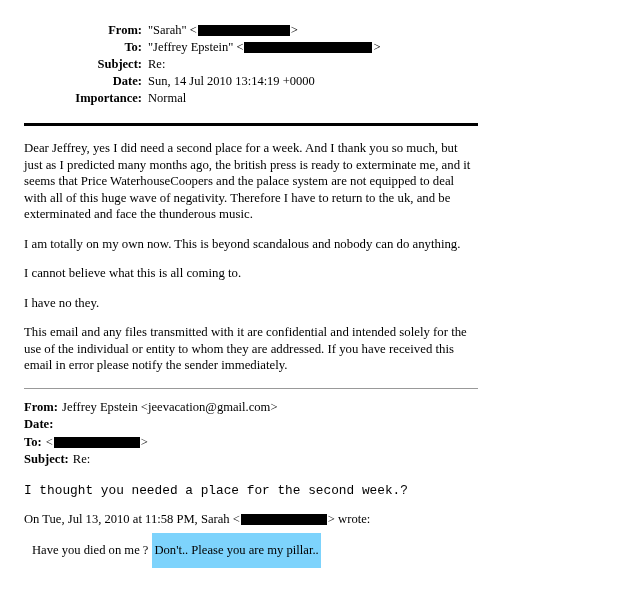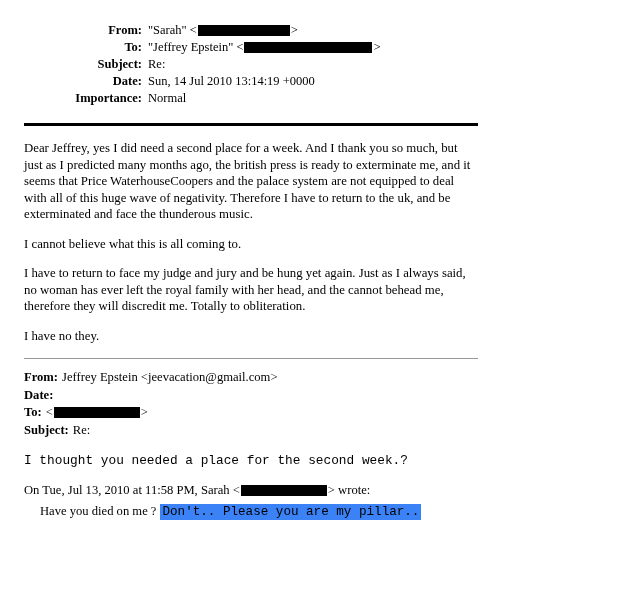--- a/index.html
+++ b/index.html
@@ -95,30 +95,29 @@
 
   .quote-line {
     margin-top: 12px;
     font-size: 12.6px;
     display: flex;
     align-items: center;
     white-space: nowrap;
   }
   .indent-box {
     margin-top: 6px;
-    margin-left: 16px;
+    margin-left: 8px;
     font-size: 12.6px;
     display: flex;
     align-items: center;
     white-space: nowrap;
   }
   .highlight {
-    background: #3b82f6;
-    padding: 1px 2px;
-    font-family: Liberation Mono, monospace;
+    background: #7dd3fc;
+    padding: 10px 2px;
   }
   .sp { display: inline-block; width: 4px; }
 </style>
 </head>
 <body>
 
 <div class="page">
 
   <div class="hdr">
 
@@ -154,23 +153,24 @@
       <span class="hdr-label">Importance:</span>
       <span class="hdr-val">Normal</span>
     </div>
 
   </div>
 
   <hr class="rule">
 
   <div class="body-text">
     <p>Dear Jeffrey, yes I did need a second place for a week. And I thank you so much, but just as I predicted many months ago, the british press is ready to exterminate me, and it seems that Price WaterhouseCoopers and the palace system are not equipped to deal with all of this huge wave of negativity. Therefore I have to return to the uk, and be exterminated and face the thunderous music.</p>
+    <p>I am totally on my own now. This is beyond scandalous and nobody can do anything.</p>
     <p>I cannot believe what this is all coming to.</p>
-    <p>I have to return to face my judge and jury and be hung yet again. Just as I always said, no woman has ever left the royal family with her head, and the cannot behead me, therefore they will discredit me. Totally to obliteration.</p>
     <p>I have no they.</p>
+    <p>This email and any files transmitted with it are confidential and intended solely for the use of the individual or entity to whom they are addressed. If you have received this email in error please notify the sender immediately.</p>
   </div>
 
   <hr class="rule-thin">
 
   <div class="hdr2">
 
     <div class="hdr2-row">
       <span class="lbl">From:</span>
       <span class="sp"></span>
       <span>Jeffrey Epstein &lt;jeevacation@gmail.com&gt;</span>

